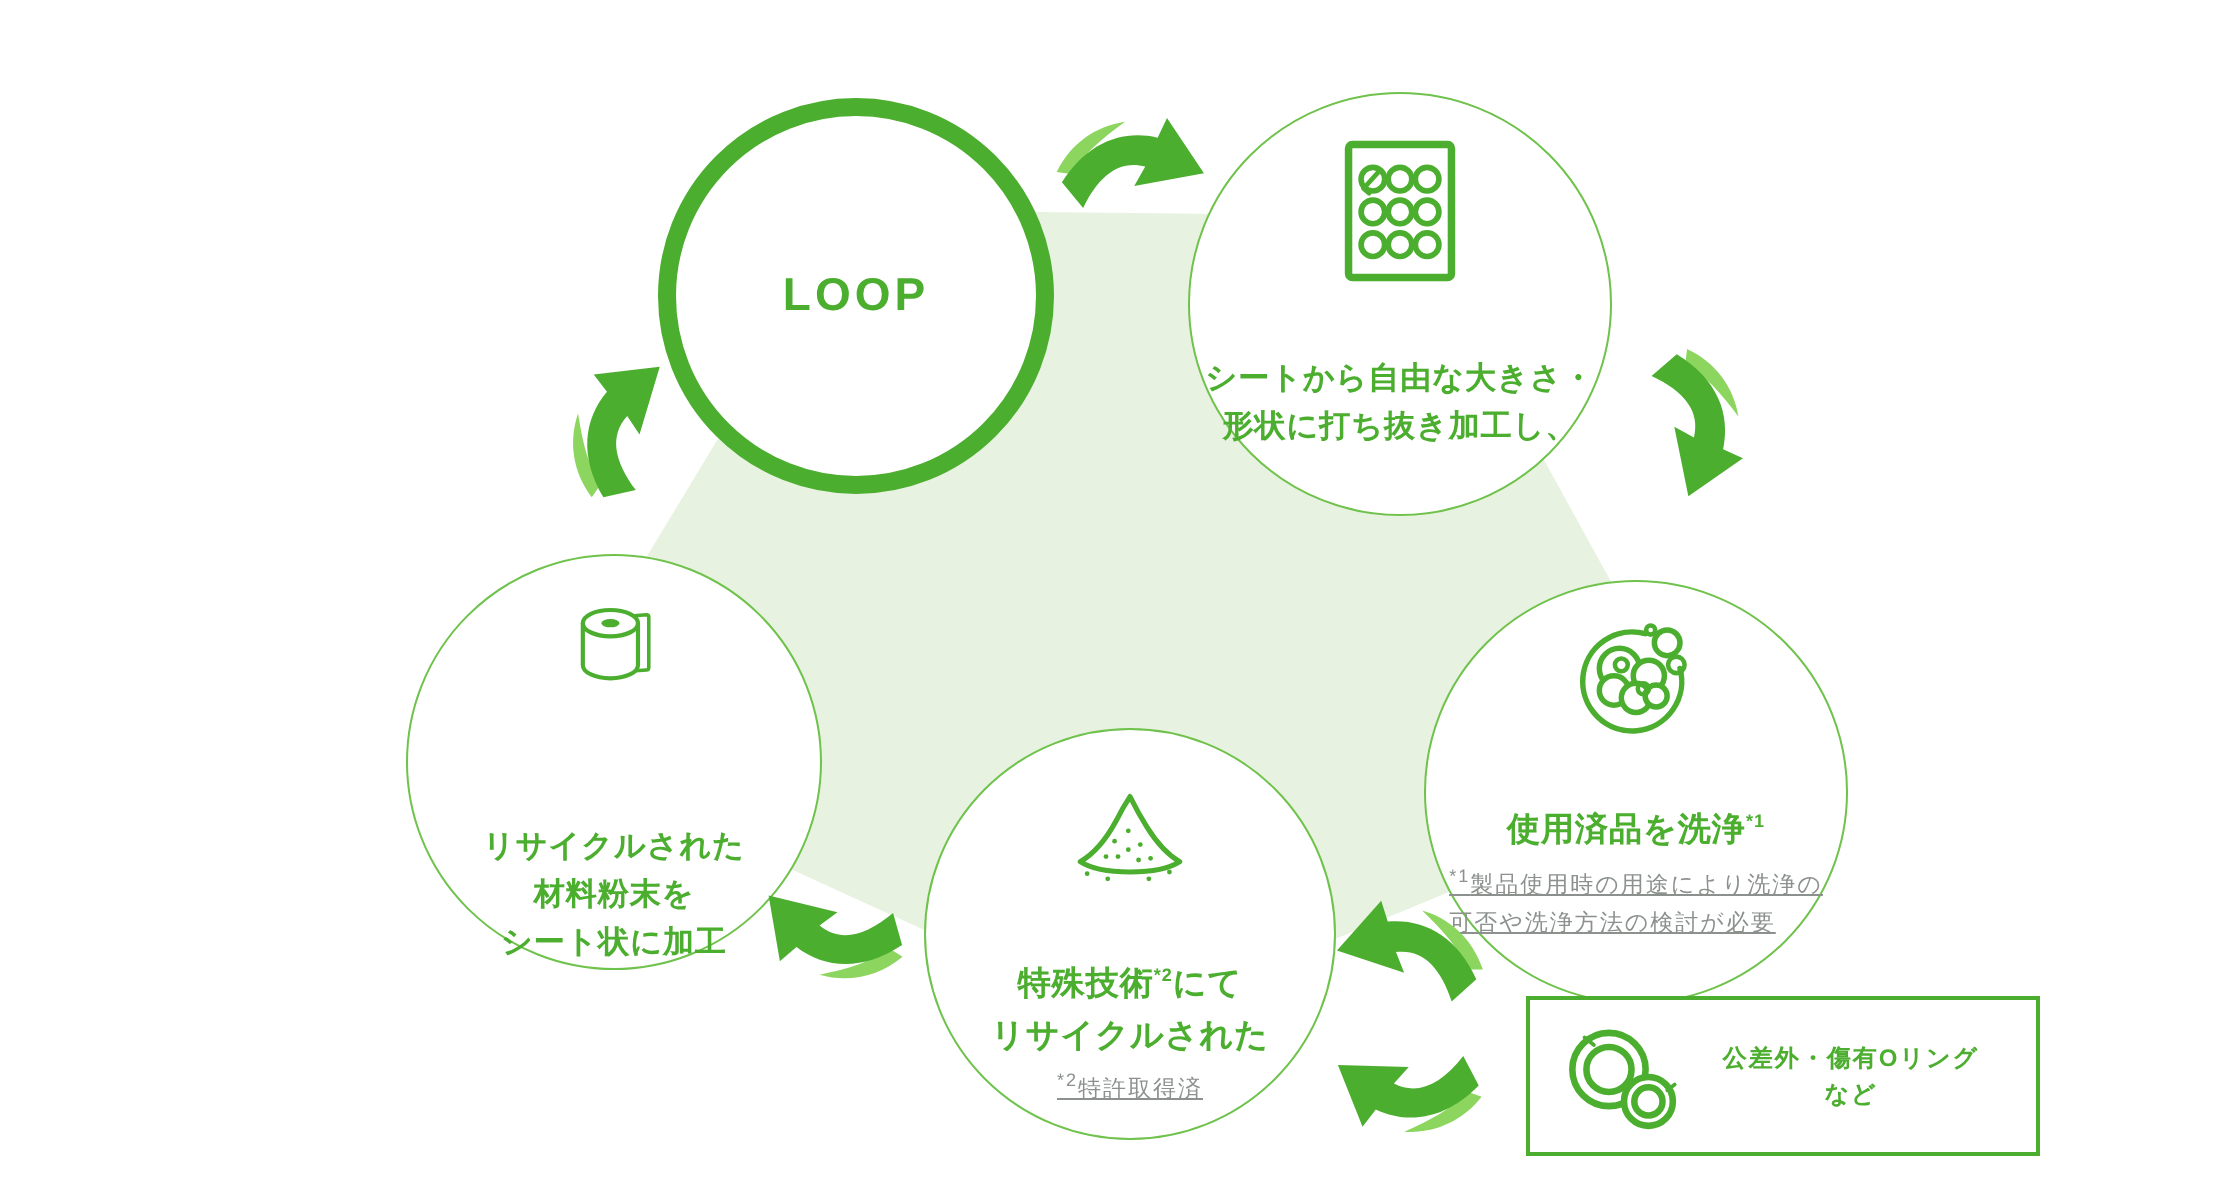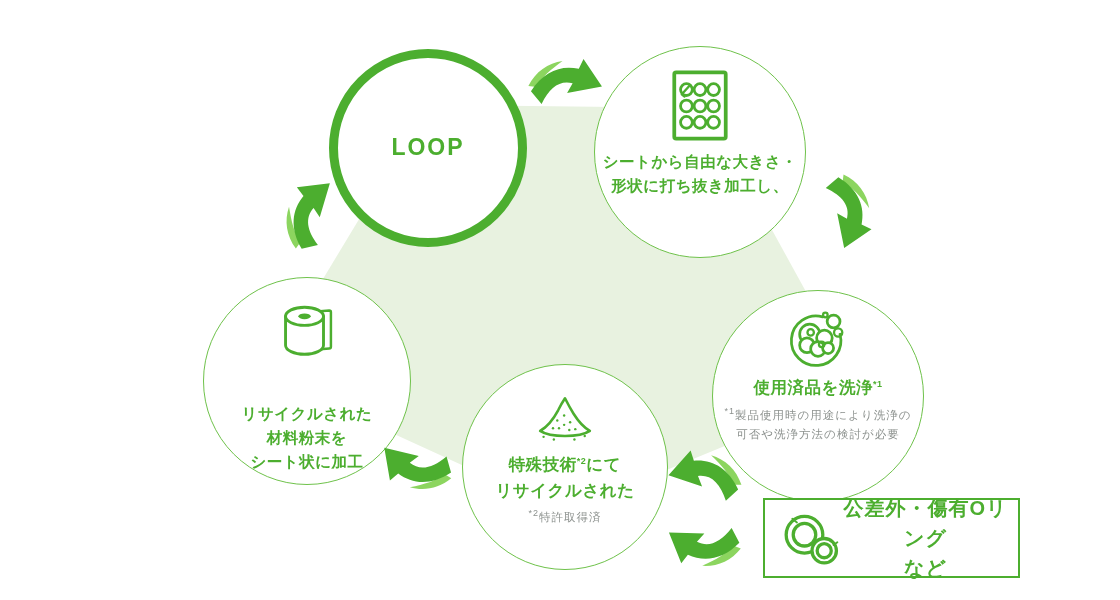--- a/index.html
+++ b/index.html
@@ -18,37 +18,37 @@
                justify-content:center;z-index:2;}
   .main-title{color:#4CAE2F;font-size:23px;font-weight:600;letter-spacing:2px;
               line-height:1.3;text-align:center;}
 
   .punch-circle{left:594px;top:46px;width:212px;height:212px;padding-top:22px;}
   .wash-circle{left:712px;top:290px;width:212px;height:212px;padding-top:13px;}
   .crush-circle{left:462px;top:364px;width:206px;height:206px;padding-top:28px;}
   .sheet-circle{left:203px;top:277px;width:208px;height:208px;padding-top:21px;gap:27px;}
 
   .caption{color:#4CAE2F;font-size:15.5px;font-weight:600;line-height:1.55;
-           letter-spacing:0.5px;text-align:center;white-space:nowrap;}
+           letter-spacing:0.5px;text-align:center;white-space:nowrap;margin-top:28px;}
   .caption.big{font-size:16.5px;font-weight:700;}
   .note{color:#8C918E;font-size:11.5px;line-height:1.7;letter-spacing:1px;
-        text-align:center;white-space:nowrap;margin-top:5px;}
+        text-align:left;white-space:nowrap;margin-top:5px;text-decoration:underline;}
   sup{font-size:9px;vertical-align:super;line-height:0;}
 
   .icon{display:block;margin:0 auto;}
   .punch-circle .icon{margin-bottom:8px;}
   .wash-circle .icon{margin-bottom:5px;}
   .crush-circle .icon{margin-bottom:9px;}
   .sheet-circle .icon{margin-bottom:10px;}
 
   .input-box{position:absolute;left:763px;top:498px;width:257px;height:80px;
              border:2px solid #4CAE2F;background:#fff;box-sizing:border-box;
              display:flex;align-items:center;z-index:1;}
   .input-box .icon{margin-left:16px;}
-  .input-box .box-text{flex:1;color:#4CAE2F;font-size:20px;font-weight:600;
+  .input-box .box-text{flex:1;color:#4CAE2F;font-size:12px;font-weight:600;
              letter-spacing:1px;line-height:1.5;text-align:center;padding-right:10px;}
 
   .stroke{fill:none;stroke:#4CAE2F;stroke-linecap:round;stroke-linejoin:round;}
   .wfill{fill:#fff;stroke:#4CAE2F;stroke-linecap:round;stroke-linejoin:round;}
   .gfill{fill:#4CAE2F;stroke:none;}
 </style>
 </head>
 <body>
 
 <div class="stage">

